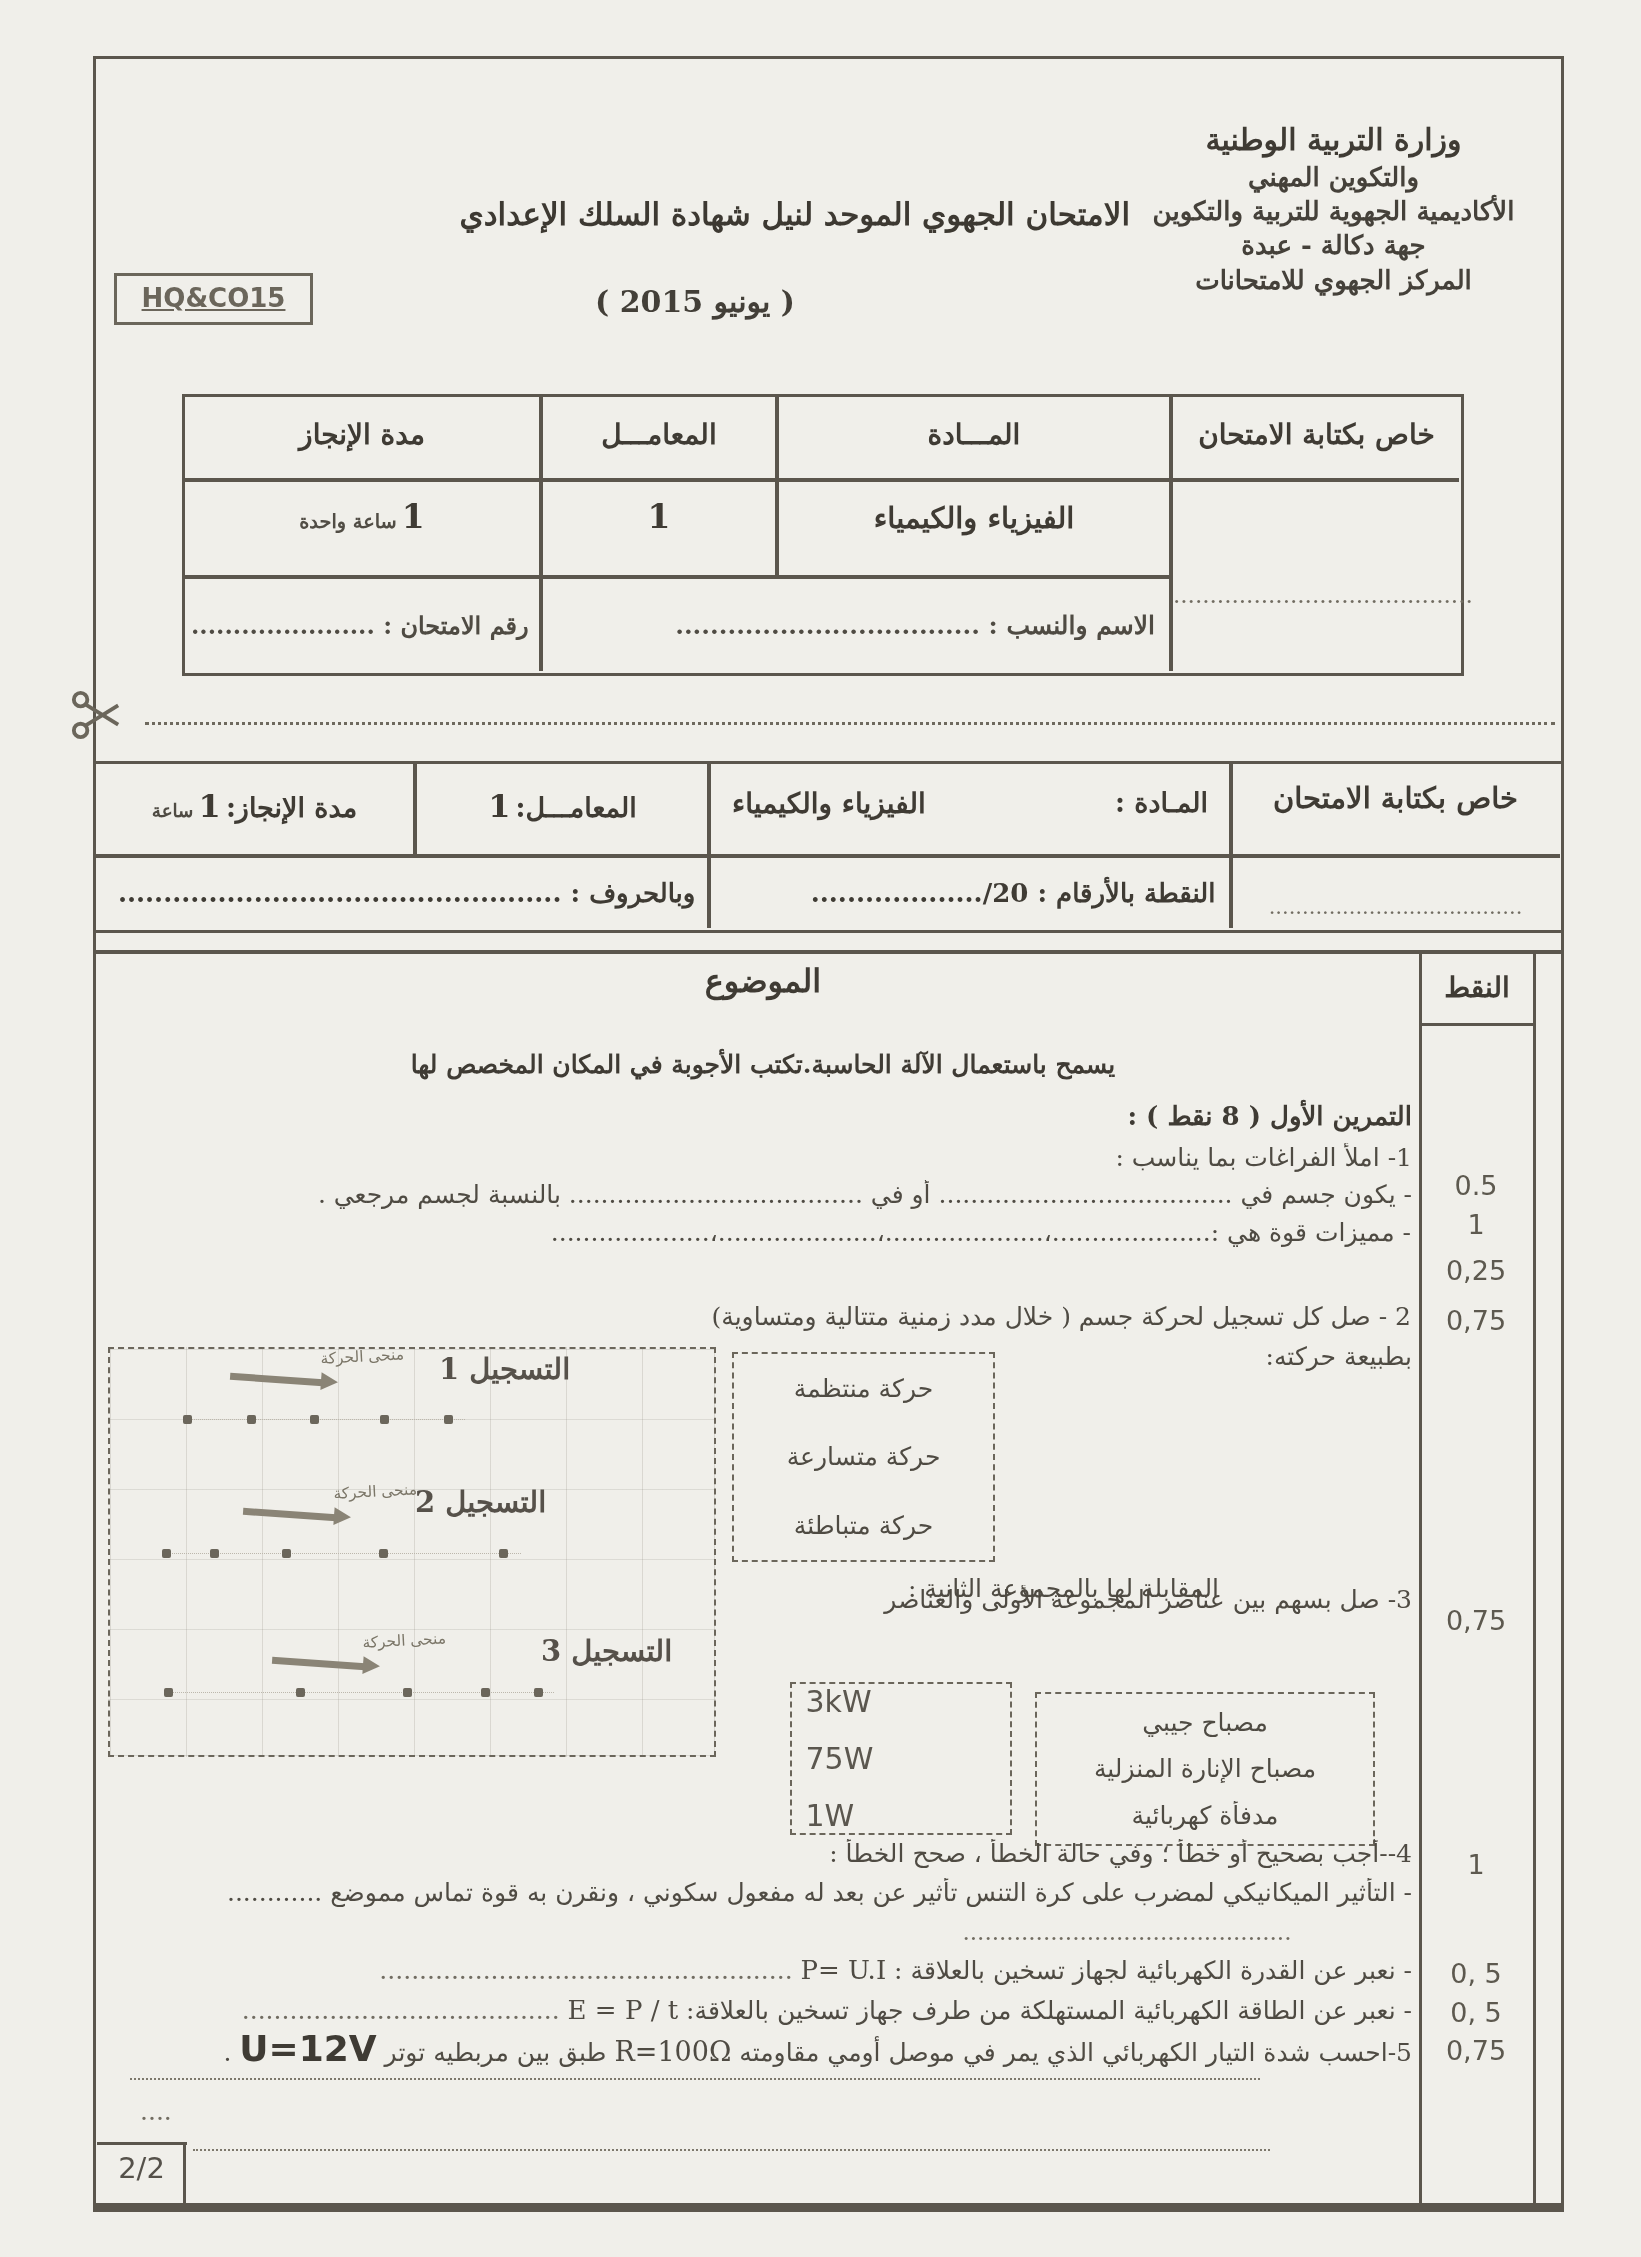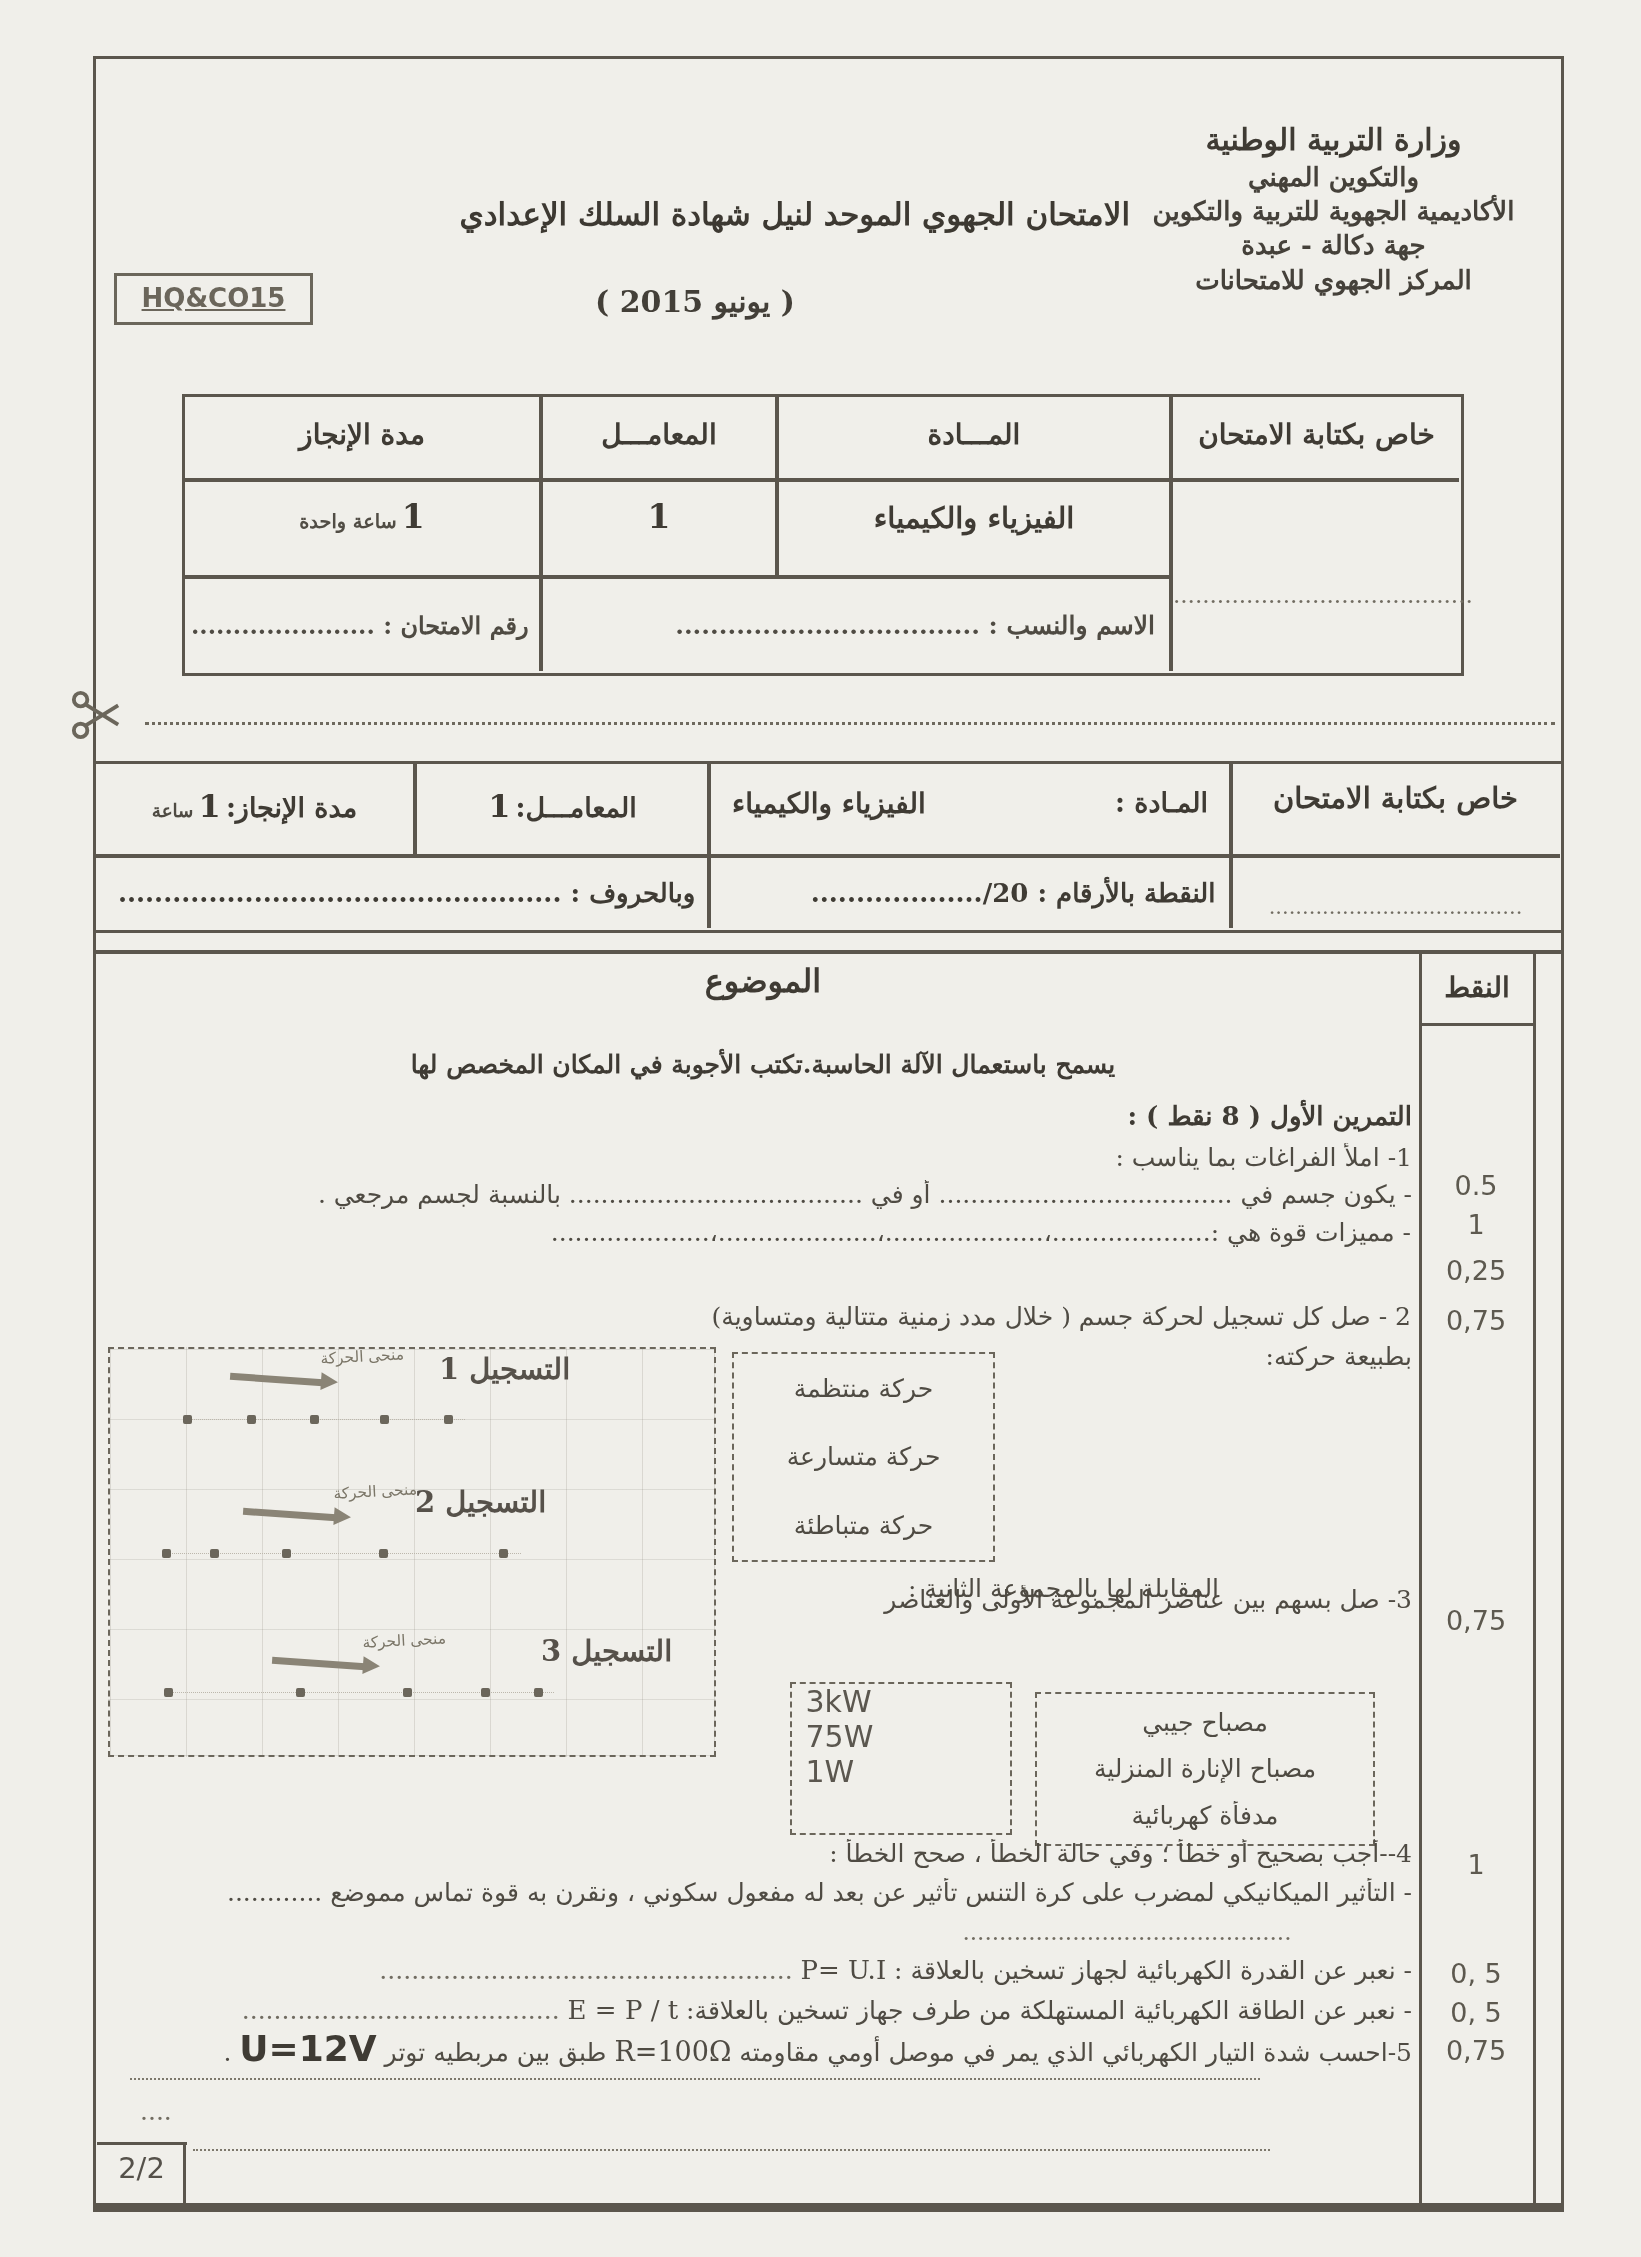--- a/index.html
+++ b/index.html
@@ -188,21 +188,21 @@
 
   <div class="dashbox" style="left:732px;top:1352px;width:263px;height:210px;display:flex;flex-direction:column;justify-content:space-around;">
     <div class="ar ctr bodytxt">حركة منتظمة</div>
     <div class="ar ctr bodytxt">حركة متسارعة</div>
     <div class="ar ctr bodytxt">حركة متباطئة</div>
   </div>
 
   <div class="abs ar rt bodytxt" style="left:763px;top:1585px;width:649px;">3- صل بسهم بين عناصر المجموعة الأولى والعناصر</div>
   <div class="abs ar rt bodytxt" style="left:763px;top:1574px;width:456px;">المقابلة لها بالمجموعة الثانية :</div>
 
-  <div class="dashbox" style="left:790px;top:1682px;width:222px;height:153px;display:flex;flex-direction:column;justify-content:flex-start;padding-left:13.5px;box-sizing:border-box;">
+  <div class="dashbox" style="left:790px;top:1682px;width:222px;height:153px;display:flex;flex-direction:column;justify-content:space-between;padding-left:13.5px;box-sizing:border-box;">
     <div class="lt sans" style="font-size:30px;color:#5b574f;">3kW</div>
     <div class="lt sans" style="font-size:30px;color:#5b574f;">75W</div>
     <div class="lt sans" style="font-size:30px;color:#5b574f;">1W</div>
   </div>
   <div class="dashbox" style="left:1035px;top:1692px;width:340px;height:154px;display:flex;flex-direction:column;justify-content:space-around;padding:5.8px 19.3px;box-sizing:border-box;">
     <div class="ar ctr bodytxt">مصباح جيبي</div>
     <div class="ar ctr bodytxt">مصباح الإنارة المنزلية</div>
     <div class="ar ctr bodytxt">مدفأة كهربائية</div>
   </div>
 

